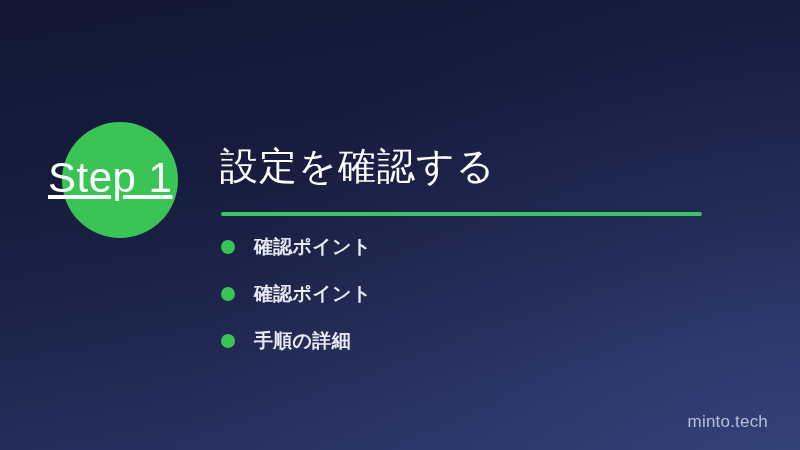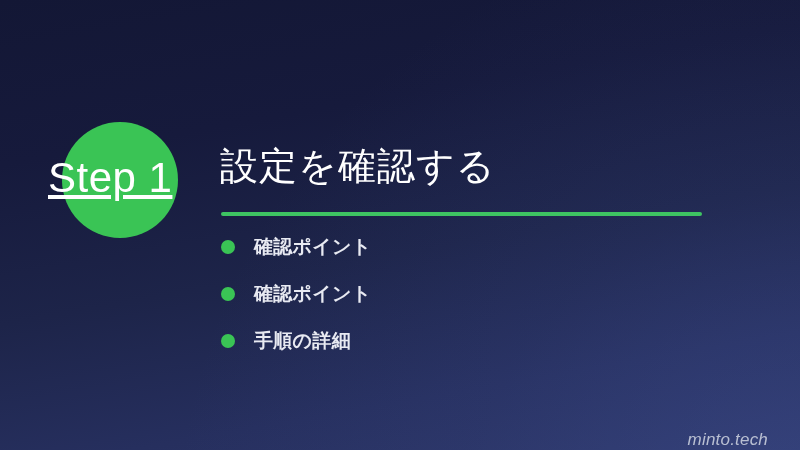--- a/index.html
+++ b/index.html
@@ -115,26 +115,25 @@
     font-weight: 700;
     line-height: 16px;
     letter-spacing: 0.3px;
     white-space: nowrap;
   }
 
   
   .footer-brand {
     position: absolute;
     right: 32px;
-    bottom: 0;
+    bottom: 18px;
     color: #b9bfd2;
     font-size: 17px;
     font-weight: 400;
     letter-spacing: 0.2px;
-    font-style: italic;
   }
 </style>
 </head>
 <body>
 
 <div id="slide">
 
   <div id="content">
 
     <div class="step-badge"></div>

